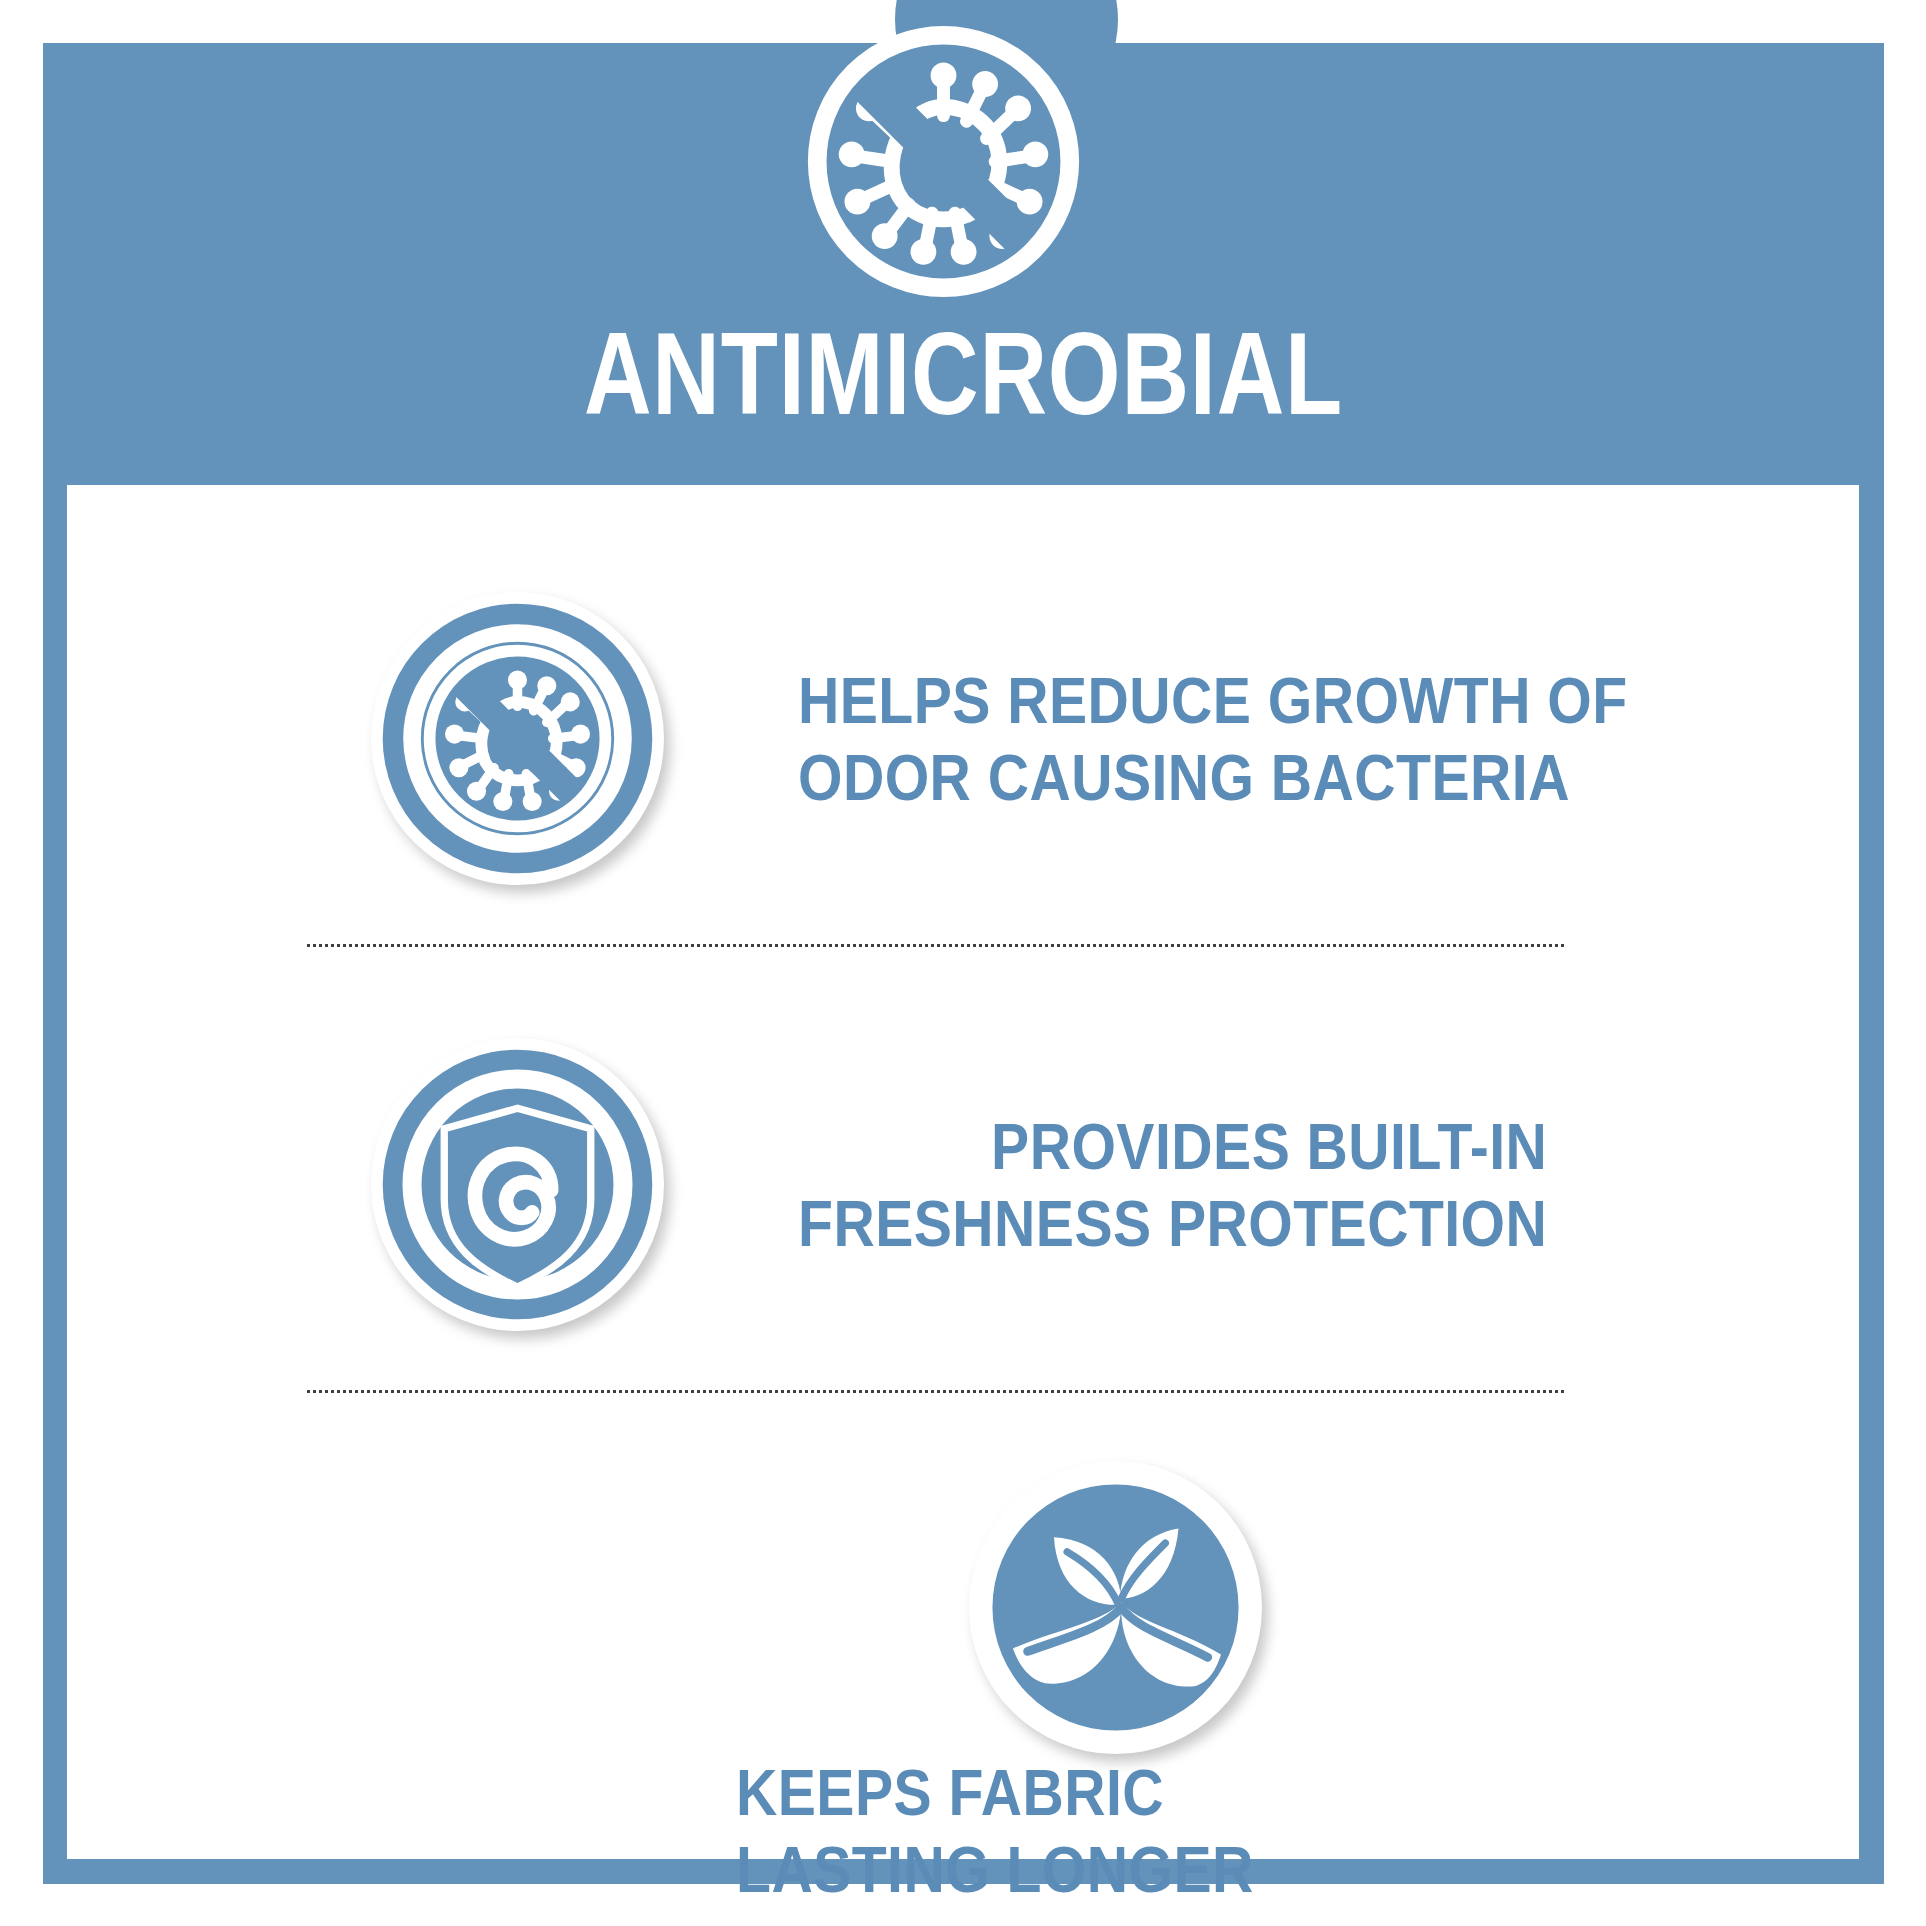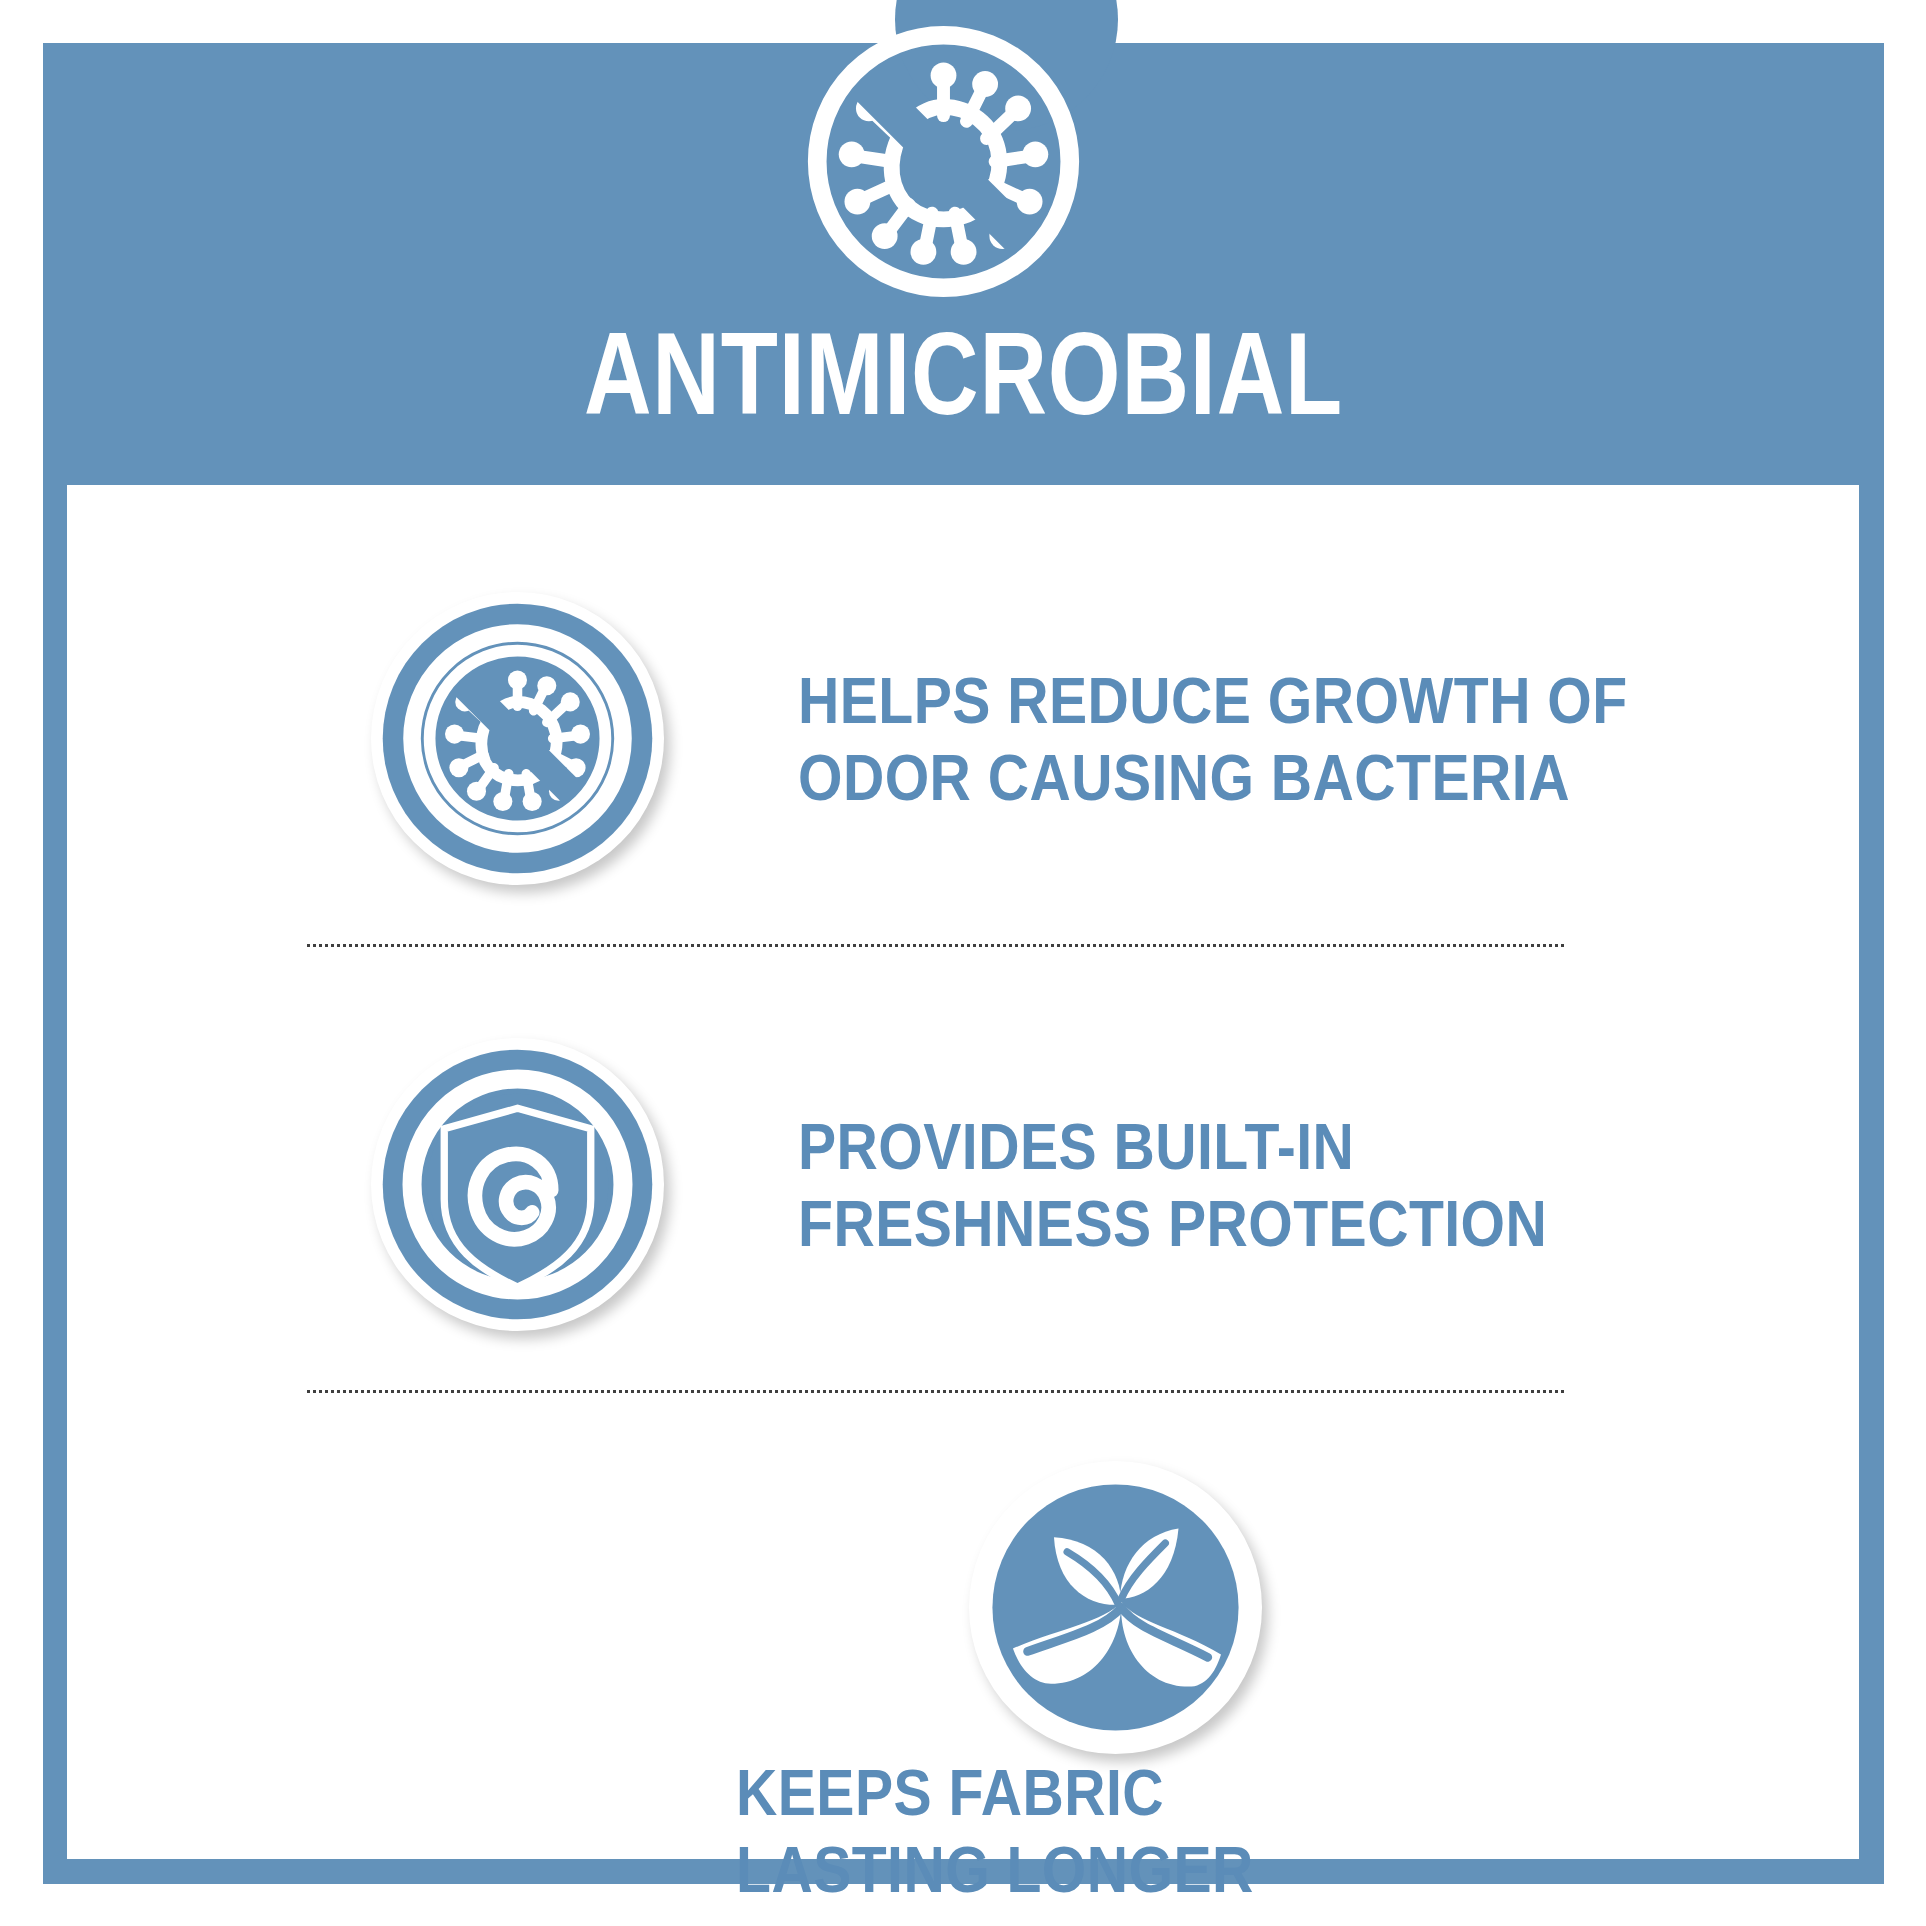--- a/index.html
+++ b/index.html
@@ -91,21 +91,21 @@
   }
   .row {
     position: absolute;
     left: 0;
     width: 1792px;
     height: 337px;
     display: flex;
     align-items: center;
   }
   .row-1 { top: 85px; }
-  .row-2 { top: 531px; }
+  .row-2 { top: 531px; text-align: right; }
   .row-3 { top: 976px; flex-direction: column; }
 
   .icon-badge {
     position: relative;
     margin-left: 304px;
     width: 293px;
     height: 293px;
     border-radius: 50%;
     background: #ffffff;
     box-shadow: 6px 8px 13px rgba(0,0,0,0.22);

